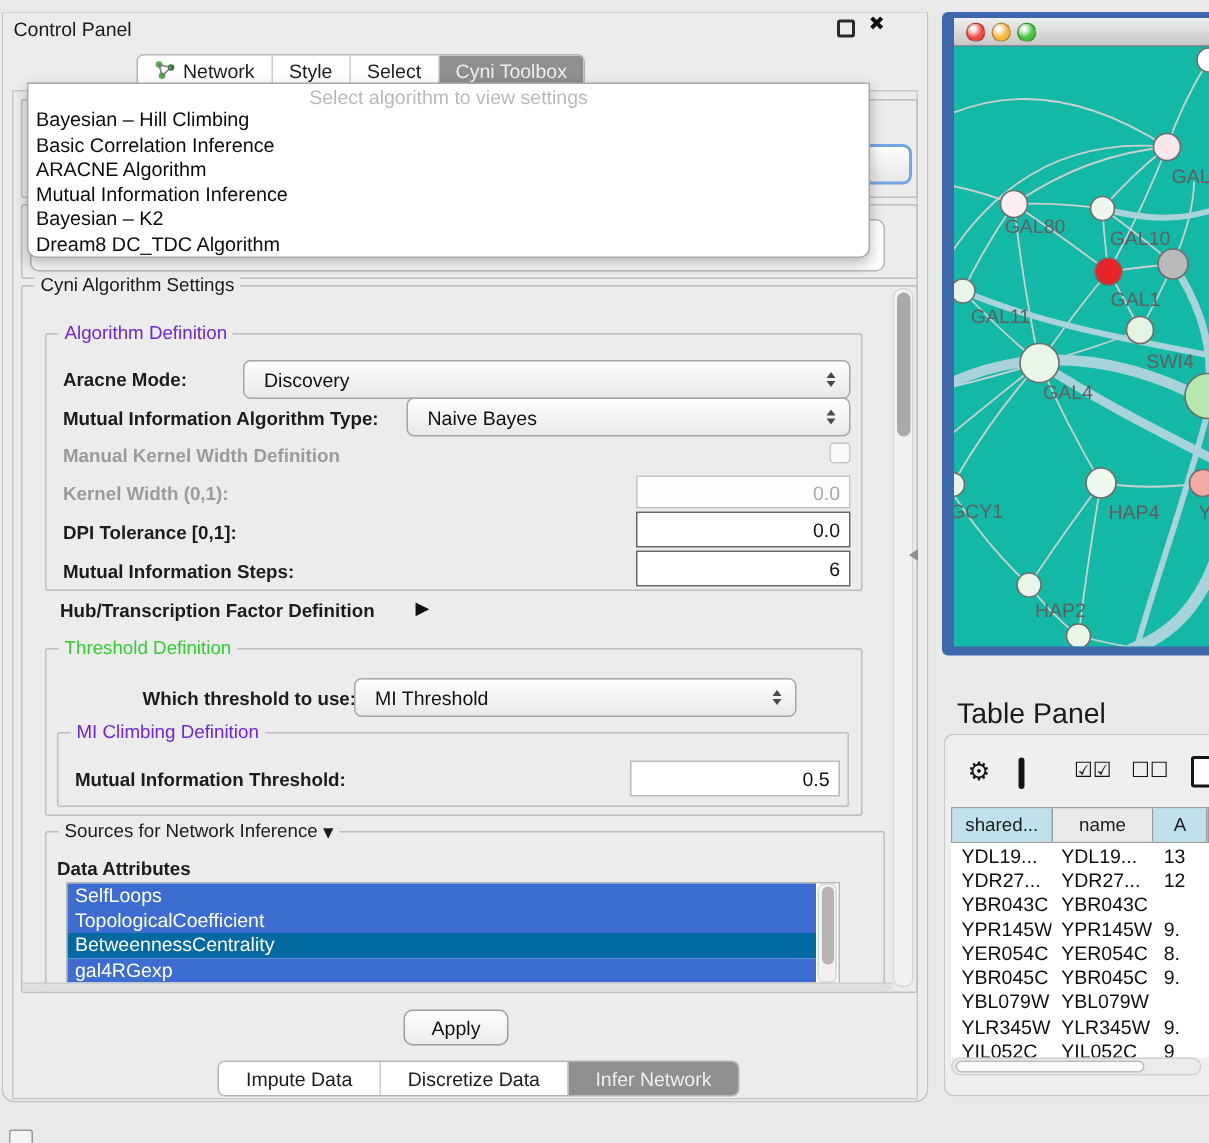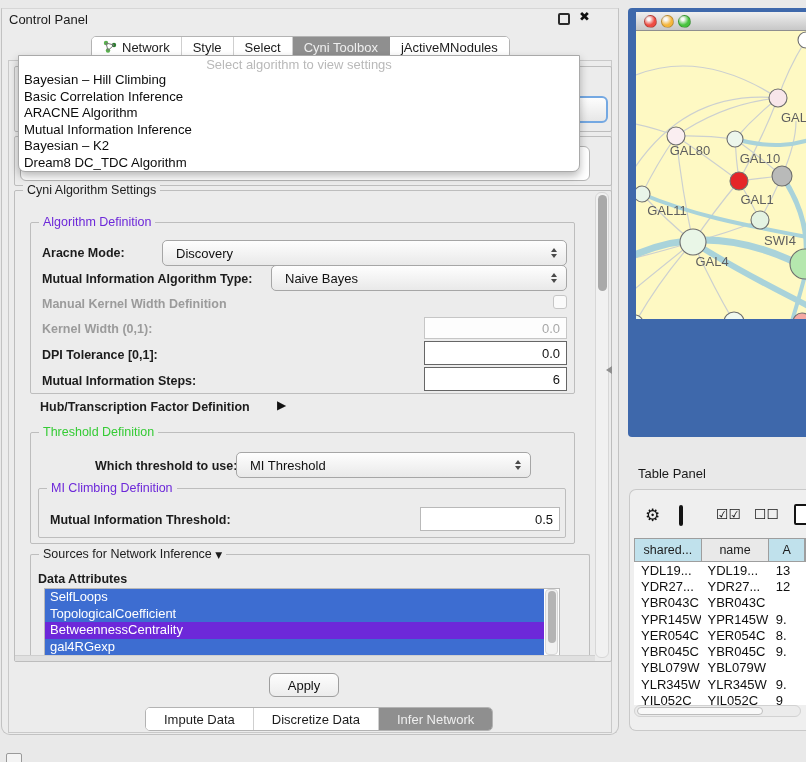--- a/index.html
+++ b/index.html
@@ -47,23 +47,23 @@
   .dd-item.bold{font-weight:400}
   
   .attr-list{left:44px;top:588px;width:516px;height:68px;background:#fff;border:1px solid #b9b9b9}
   .attr-item{height:16.6px;line-height:16.6px;width:499px;background:#3d6dd1;color:#fff;font-size:13px;padding-left:5px;white-space:nowrap}
   .btn{display:flex;align-items:center;justify-content:center;background:linear-gradient(#fdfdfd,#ececec);
        border:1px solid #9e9e9e;border-radius:6px;font-size:13px;color:#111}
   
   .net-frame{left:628px;top:8px;width:178px;height:429px;background:#3e68ab;border-radius:4px 0 0 4px}
   .net-title{left:636px;top:12px;width:170px;height:19px;background:linear-gradient(#efefef,#c7c7c7);border-bottom:1px solid #8f8f8f}
   .light{width:13px;height:13px;border-radius:50%;position:absolute;top:3px;border:1px solid rgba(0,0,0,.25)}
-  .net-canvas{left:636px;top:31px;width:170px;height:288px;background:#fef9c3;overflow:hidden}
-  
-  .tp-title{left:638px;top:466px;font-size:13px;color:#1a1a1a}
+  .net-canvas{left:636px;top:31px;width:170px;height:400px;background:#14b8a6;overflow:hidden}
+  
+  .tp-title{left:638px;top:466px;font-size:19px;color:#1a1a1a}
   .tp-panel{left:629px;top:489px;width:177px;height:242px;background:#efefef;border:1px solid #c9c9c9;border-right:none;border-radius:7px 0 0 7px}
   .tool{color:#141414;font-family:"DejaVu Sans",sans-serif}
   .cols-ic{width:21px;height:18px;border:2px solid #141414;border-radius:3px;position:relative;background:#fff}
   .cols-ic div{position:absolute;left:50%;top:0;width:2px;height:100%;background:#141414;transform:translateX(-1px)}
   .page-ic{width:15px;height:21px;border:2px solid #141414;border-radius:2px;background:#fff}
   .thead{display:flex;height:24px;border:1px solid #9e9e9e;font-size:12.5px}
   .th{display:flex;align-items:center;justify-content:center;border-right:1px solid #9e9e9e;height:100%;overflow:hidden}
   .trows{background:#fff;overflow:hidden}
   .tr{display:flex;height:16.3px;font-size:13px;color:#101010;align-items:center}
   .td{overflow:hidden;white-space:nowrap}
@@ -97,23 +97,20 @@
       </div>
       <div class="tabseg">
         <span>Style</span>
       </div>
       <div class="tabseg">
         <span>Select</span>
       </div>
       <div class="tabseg sel">
         <span>Cyni Toolbox</span>
       </div>
-      <div class="tabseg">
-        <span>jActiveMNodules</span>
-      </div>
     </div>
 
   
   <div class="abs content-border"></div>
 
   
   <div class="abs group" style="left:14px;top:66px;width:598px;height:66px"></div>
   <div class="abs" style="left:560px;top:96px;width:48px;height:27px;border:2px solid #74a8e2;border-radius:6px;background:linear-gradient(#fdfdfd,#e7e7e7)"></div>
   <div class="abs group" style="left:14px;top:136px;width:598px;height:50px"></div>
   <div class="abs" style="left:20px;top:146px;width:570px;height:35px;background:#fff;border:1px solid #b5b5b5;border-radius:6px;display:flex;align-items:center;padding-left:11px;font-size:13px;color:#9a9a9a">
@@ -193,21 +190,21 @@
   <div class="abs group" style="left:30px;top:554px;width:560px;height:108px;border-bottom:none">
     <span class="legend">
       <span>Sources for Network Inference</span>
       <span style="font-size:9px;font-family:'DejaVu Sans',sans-serif">▼</span>
     </span>
   </div>
   <div class="abs lbl" style="left:38px;top:572px">Data Attributes</div>
   <div class="abs attr-list" id="attrList">
       <div class="attr-item" style="background: rgb(61, 109, 209);">SelfLoops</div>
       <div class="attr-item" style="background: rgb(61, 109, 209);">TopologicalCoefficient</div>
-      <div class="attr-item" style="background: #6d28d9;">BetweennessCentrality</div>
+      <div class="attr-item" style="background: #0369a1;">BetweennessCentrality</div>
       <div class="attr-item" style="background: rgb(61, 109, 209);">gal4RGexp</div>
     </div>
   <div class="abs sb-track" style="left:545px;top:589px;width:13px;height:66px;border-radius:4px">
     <div class="sb-thumb" style="position:absolute;left:1.5px;top:1px;width:8px;height:52px;background:#b4b4b4"></div>
   </div>
   
   <div class="abs" style="left:15px;top:655px;width:580px;height:6px;background:#e0e0e0;border-top:1px solid #cfcfcf"></div>
 
   
   <div class="abs btn" style="left:269px;top:673px;width:70px;height:24px">

